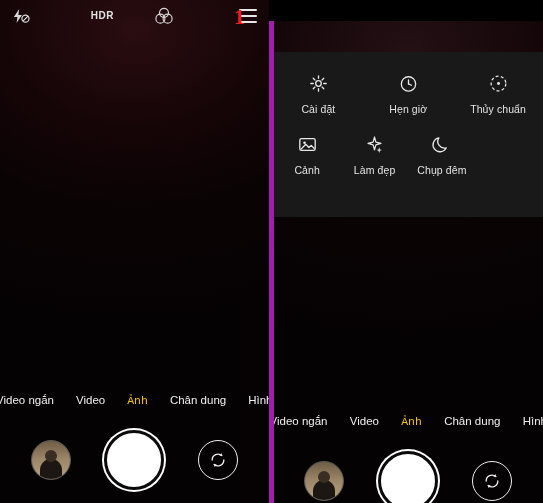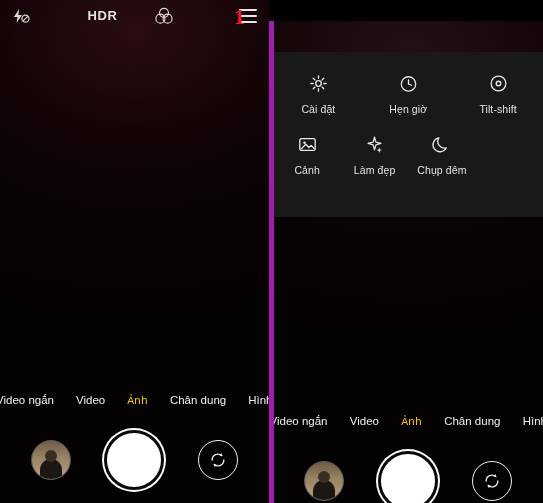--- a/index.html
+++ b/index.html
@@ -72,21 +72,21 @@
   .icon-flashoff {
     position: relative;
     width: 22px;
     height: 16px;
     color: #d9d9d9;
   }
   .icon-flashoff svg { display: block; }
 
   .hdr-text {
     color: #e2e2e2;
-    font-size: 13px;
+    font-size: 10px;
     letter-spacing: 0.6px;
     font-weight: 700;
     position: relative;
   }
 
   .icon-filters {
     width: 20px;
     height: 18px;
     color: #d8d8d8;
   }
@@ -350,25 +350,25 @@
               <circle cx="12" cy="12.5" r="8.2" fill="none" stroke="#e8e8e8" stroke-width="1.5"></circle>
               <line x1="12" y1="12.5" x2="12" y2="8" stroke="#e8e8e8" stroke-width="1.5" stroke-linecap="round"></line>
               <line x1="12" y1="12.5" x2="15.3" y2="14" stroke="#e8e8e8" stroke-width="1.5" stroke-linecap="round"></line>
             </svg>
           </span>
           <span class="p-label">Hẹn giờ</span>
         </div>
         <div class="panel-item">
           <span class="p-icon">
             <svg viewBox="0 0 24 24" width="21" height="21">
-              <circle cx="12" cy="12" r="8.4" fill="none" stroke="#e8e8e8" stroke-width="1.5"></circle>
-              <circle cx="12" cy="12" r="2.6" fill="none" stroke="#e8e8e8" stroke-width="1.5"></circle>
-            </svg>
-          </span>
-          <span class="p-label">Tilt-shift</span>
+              <circle cx="12" cy="12" r="8.4" fill="none" stroke="#e8e8e8" stroke-width="1.5" stroke-dasharray="3.4 2.6"></circle>
+              <circle cx="12" cy="12" r="1.7" fill="#e8e8e8"></circle>
+            </svg>
+          </span>
+          <span class="p-label">Thủy chuẩn</span>
         </div>
       </div>
       <div class="panel-row second">
         <div class="panel-item">
           <span class="p-icon">
             <svg viewBox="0 0 24 24" width="21" height="21">
               <rect x="3.2" y="5.2" width="17.6" height="13.6" rx="2" fill="none" stroke="#e8e8e8" stroke-width="1.5"></rect>
               <circle cx="8.6" cy="10" r="1.5" fill="#e8e8e8"></circle>
               <path d="M4.4 17.6 L10 11.8 L13.6 15.4 L16.2 13 L20 16.8" fill="none" stroke="#e8e8e8" stroke-width="1.5" stroke-linejoin="round"></path>
             </svg>

